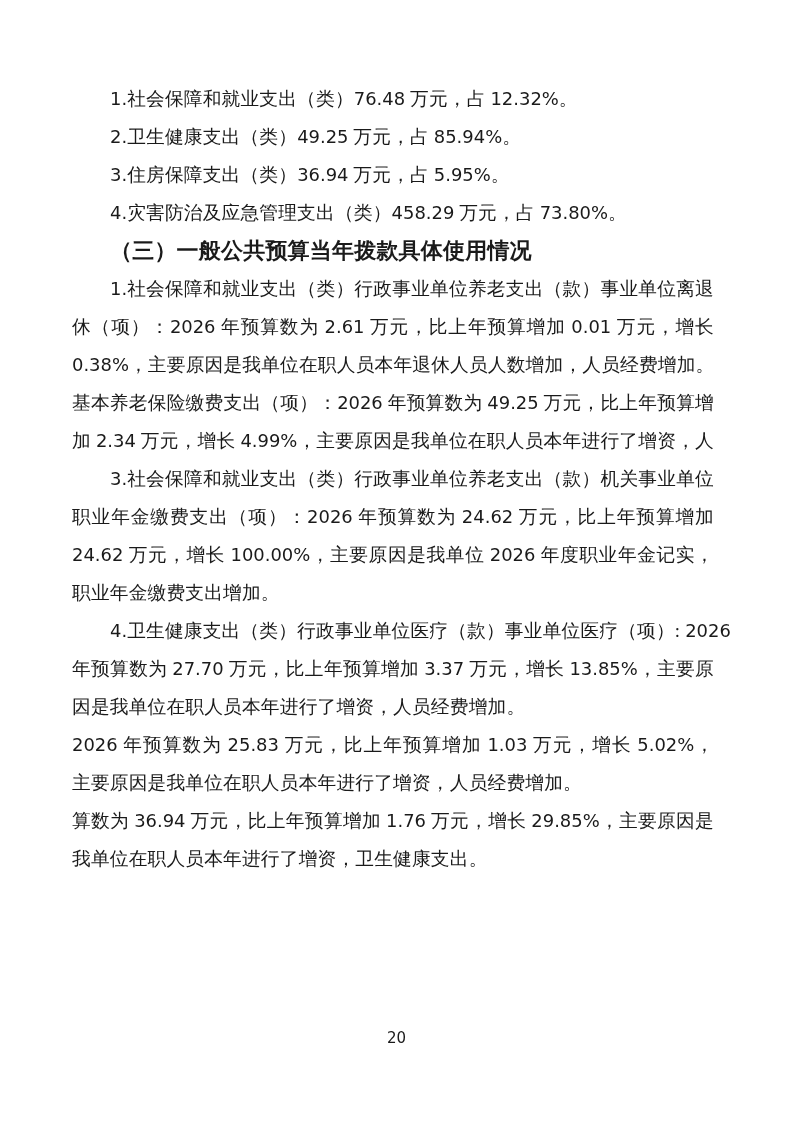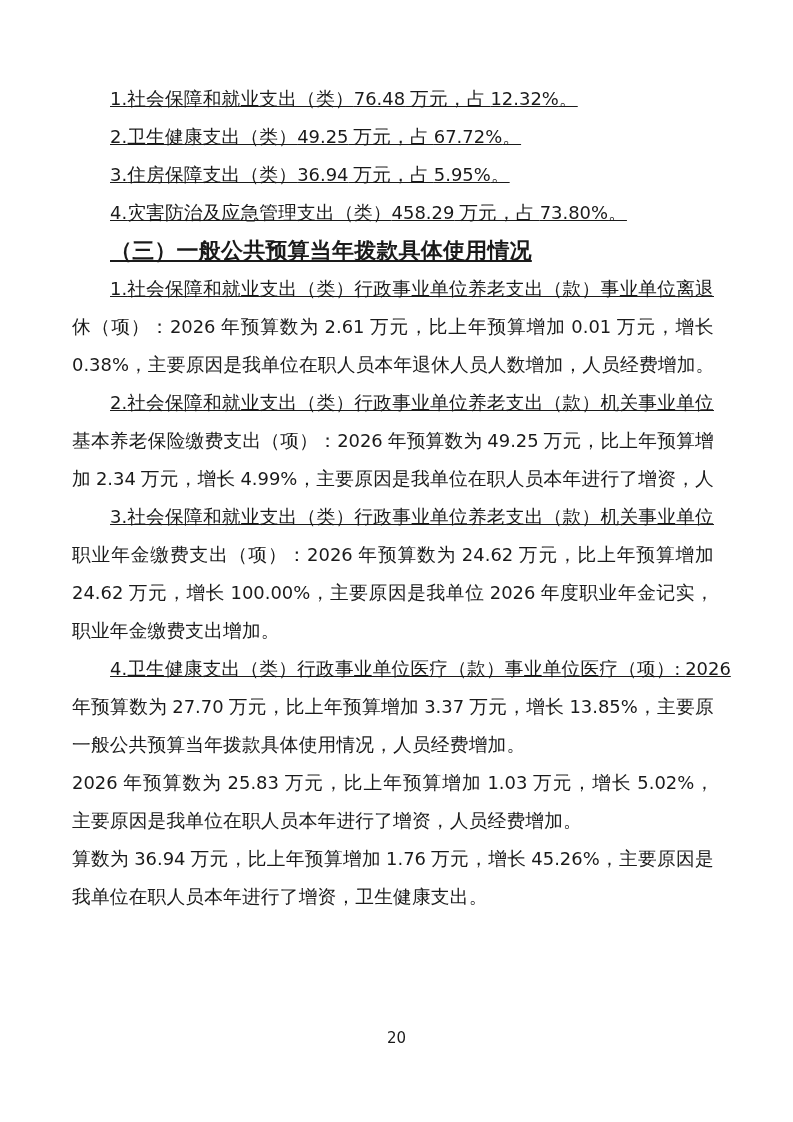--- a/index.html
+++ b/index.html
@@ -29,21 +29,20 @@
     height: 38px;
     line-height: 38px;
     font-size: 18.7px;
     white-space: nowrap;
     text-align: justify;
     text-align-last: justify;
     letter-spacing: 0.2px;
   }
   .line.indent {
     text-indent: 38px;
-    text-decoration: underline;
   }
   .line.start, .line.end {
     text-align: left;
     text-align-last: left;
   }
   .line.heading {
     font-weight: 700;
     font-size: 22px;
   }
   
@@ -64,45 +63,44 @@
     color: #1a1a1a;
   }
 </style>
 </head>
 <body>
 
 <div class="page">
   <div class="content">
 
     <div class="line start indent"><span class="latin">1.</span>社会保障和就业支出（类）<span class="latin">76.48</span> 万元，占 <span class="latin">12.32%</span>。</div>
-    <div class="line start indent"><span class="latin">2.</span>卫生健康支出（类）<span class="latin">49.25</span> 万元，占 <span class="latin">67.72%</span>。</div>
+    <div class="line start indent"><span class="latin">2.</span>卫生健康支出（类）<span class="latin">49.25</span> 万元，占 <span class="latin">85.94%</span>。</div>
     <div class="line start indent"><span class="latin">3.</span>住房保障支出（类）<span class="latin">36.94</span> 万元，占 <span class="latin">5.95%</span>。</div>
     <div class="line start indent"><span class="latin">4.</span>灾害防治及应急管理支出（类）<span class="latin">458.29</span> 万元，占 <span class="latin">73.80%</span>。</div>
 
     <div class="line start indent heading">（三）一般公共预算当年拨款具体使用情况</div>
 
     <div class="line indent"><span class="latin">1.</span>社会保障和就业支出（类）行政事业单位养老支出（款）事业单位离退</div>
     <div class="line">休（项）：<span class="latin">2026</span> 年预算数为 <span class="latin">2.61</span> 万元，比上年预算增加 <span class="latin">0.01</span> 万元，增长</div>
     <div class="line end"><span class="latin">0.38%</span>，主要原因是我单位在职人员本年退休人员人数增加，人员经费增加。</div>
 
-    <div class="line indent"><span class="latin">2.</span>社会保障和就业支出（类）行政事业单位养老支出（款）机关事业单位</div>
     <div class="line">基本养老保险缴费支出（项）：<span class="latin">2026</span> 年预算数为 <span class="latin">49.25</span> 万元，比上年预算增</div>
     <div class="line">加 <span class="latin">2.34</span> 万元，增长 <span class="latin">4.99%</span>，主要原因是我单位在职人员本年进行了增资，人</div>
 
     <div class="line indent"><span class="latin">3.</span>社会保障和就业支出（类）行政事业单位养老支出（款）机关事业单位</div>
     <div class="line">职业年金缴费支出（项）：<span class="latin">2026</span> 年预算数为 <span class="latin">24.62</span> 万元，比上年预算增加</div>
     <div class="line"><span class="latin">24.62</span> 万元，增长 <span class="latin">100.00%</span>，主要原因是我单位 <span class="latin">2026</span> 年度职业年金记实，</div>
     <div class="line end">职业年金缴费支出增加。</div>
 
     <div class="line indent"><span class="latin">4.</span>卫生健康支出（类）行政事业单位医疗（款）事业单位医疗（项）: <span class="latin">2026</span></div>
     <div class="line">年预算数为 <span class="latin">27.70</span> 万元，比上年预算增加 <span class="latin">3.37</span> 万元，增长 <span class="latin">13.85%</span>，主要原</div>
-    <div class="line end">一般公共预算当年拨款具体使用情况，人员经费增加。</div>
+    <div class="line end">因是我单位在职人员本年进行了增资，人员经费增加。</div>
 
     <div class="line"><span class="latin">2026</span> 年预算数为 <span class="latin">25.83</span> 万元，比上年预算增加 <span class="latin">1.03</span> 万元，增长 <span class="latin">5.02%</span>，</div>
     <div class="line end">主要原因是我单位在职人员本年进行了增资，人员经费增加。</div>
 
-    <div class="line">算数为 <span class="latin">36.94</span> 万元，比上年预算增加 <span class="latin">1.76</span> 万元，增长 <span class="latin">45.26%</span>，主要原因是</div>
+    <div class="line">算数为 <span class="latin">36.94</span> 万元，比上年预算增加 <span class="latin">1.76</span> 万元，增长 <span class="latin">29.85%</span>，主要原因是</div>
     <div class="line end">我单位在职人员本年进行了增资，卫生健康支出。</div>
 
   </div>
 
   <div class="footer">20</div>
 </div>
 
 </body></html>

